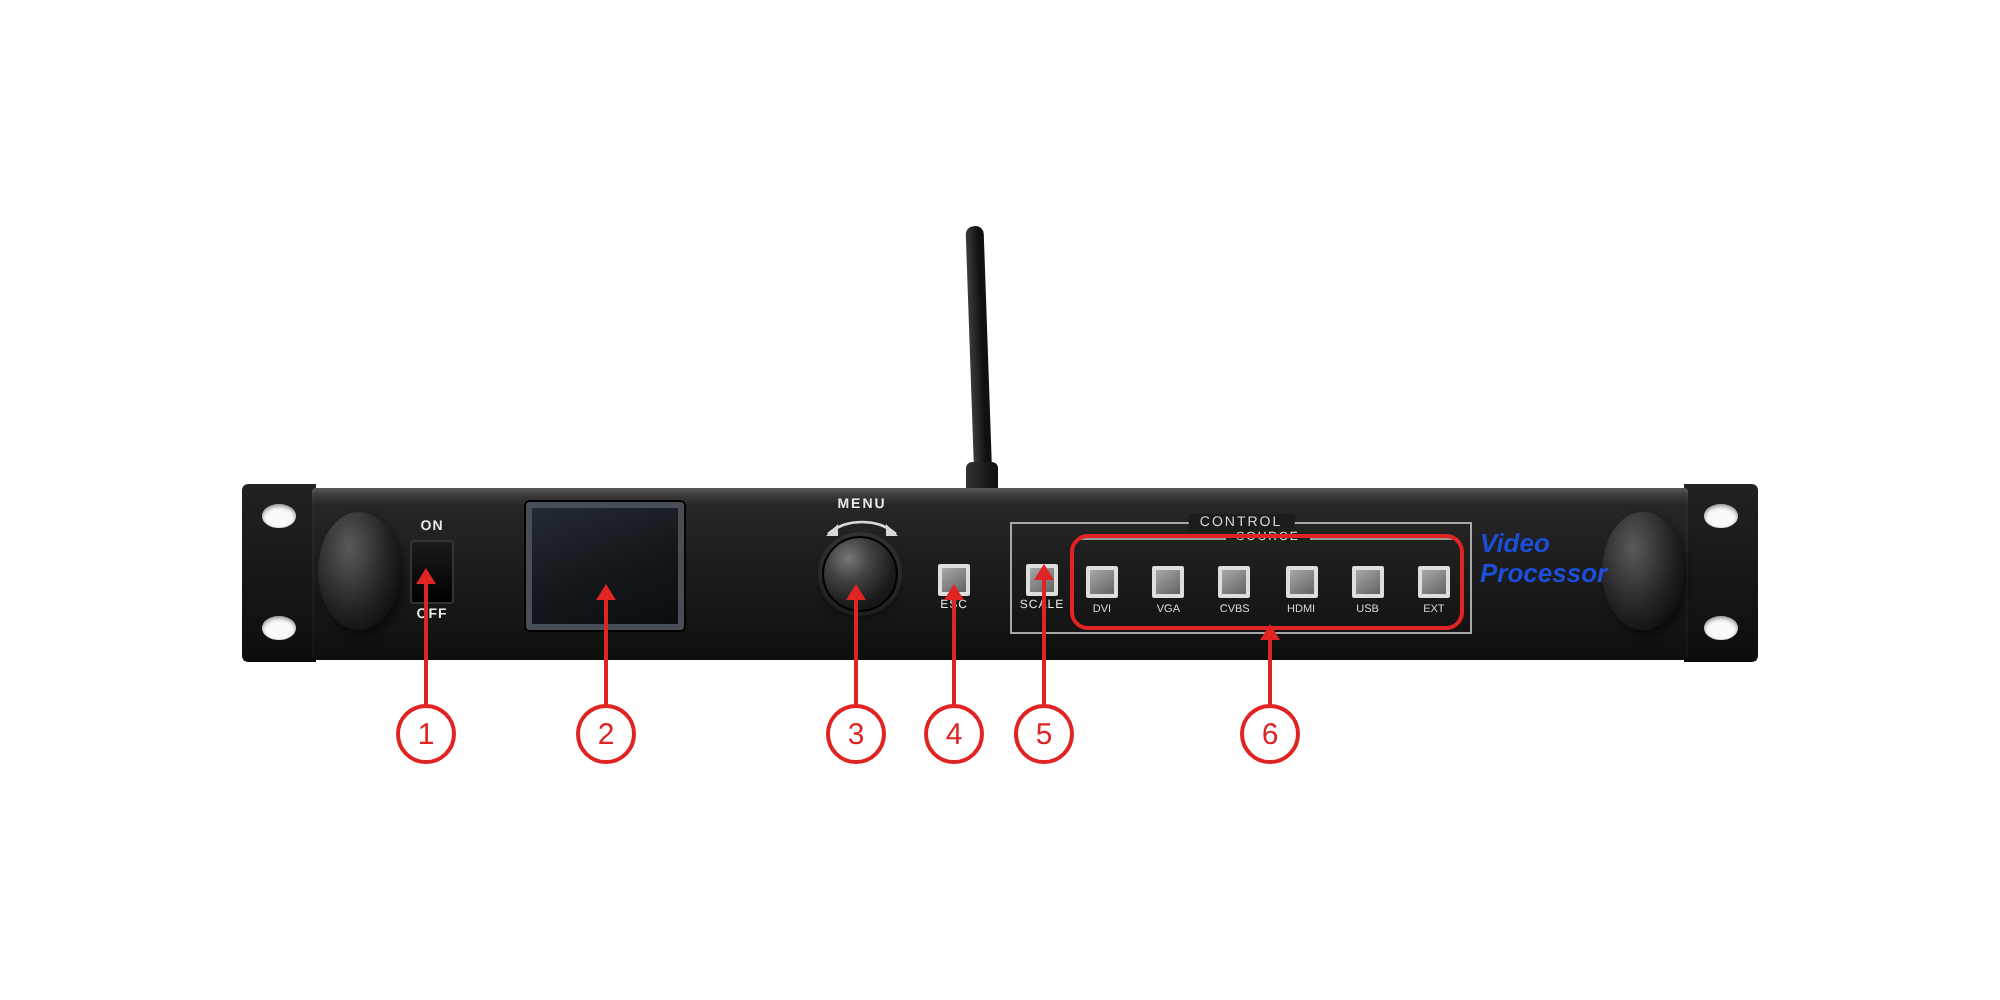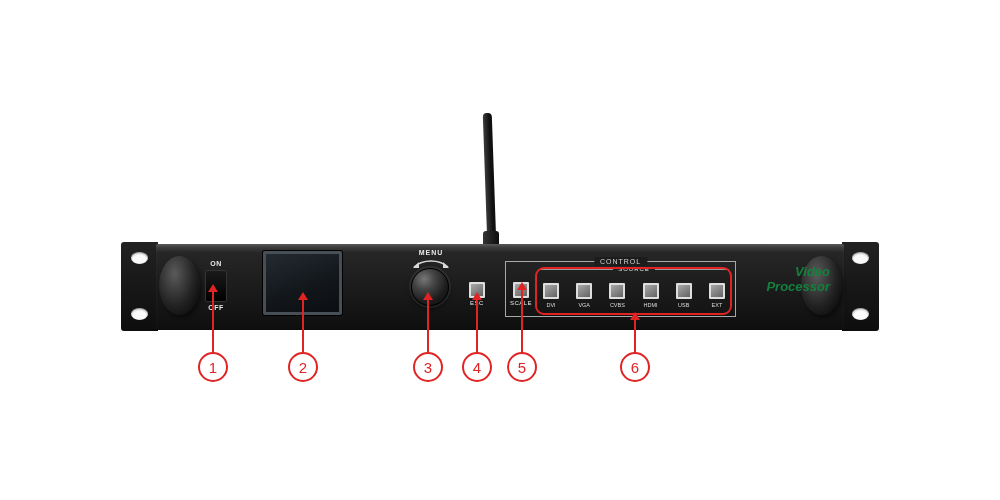--- a/index.html
+++ b/index.html
@@ -71,22 +71,22 @@
   .btn-row { position:absolute; left:37px; top:21px; width:182px; display:flex; justify-content:space-between; }
   .src-btn { width:16px; height:16px; border-radius:1px;
     background:linear-gradient(145deg,#a8a8a8,#636363); border:2px solid #dedede; }
   .btn-labels { position:absolute; left:37px; top:40px; width:182px; display:flex; justify-content:space-between; }
   .btn-label-cell { width:16px; display:flex; justify-content:center; }
   .btn-label-cell span { font-size:5.5px; color:#d8d8d8; white-space:nowrap; }
   .source-red-rect { position:absolute; left:535px; top:267px; width:197px; height:48px;
     border:2px solid #e02424; border-radius:9px; }
 
   
-  .brand { position:absolute; left:740px; top:264px; width:90px; text-align:right;
-    color:#15803d; font-size:13px; line-height:15px; font-weight:bold; font-style:italic; }
+  .brand { position:absolute; left:740px; top:264px; width:90px; text-align:left;
+    color:#1d4ed8; font-size:13px; line-height:15px; font-weight:bold; font-style:italic; }
 
   
   .arrow { position:absolute; width:10px; display:flex; flex-direction:column; align-items:center; }
   .arrow .head { width:0; height:0; border-left:5px solid transparent; border-right:5px solid transparent;
     border-bottom:8px solid #e02424; }
   .arrow .line { width:2px; flex:1; background:#e02424; }
   .arrow-1 { left:208px; top:284px; height:70px; }
   .arrow-2 { left:298px; top:292px; height:62px; }
   .arrow-3 { left:423px; top:292px; height:62px; }
   .arrow-4 { left:472px; top:292px; height:62px; }

